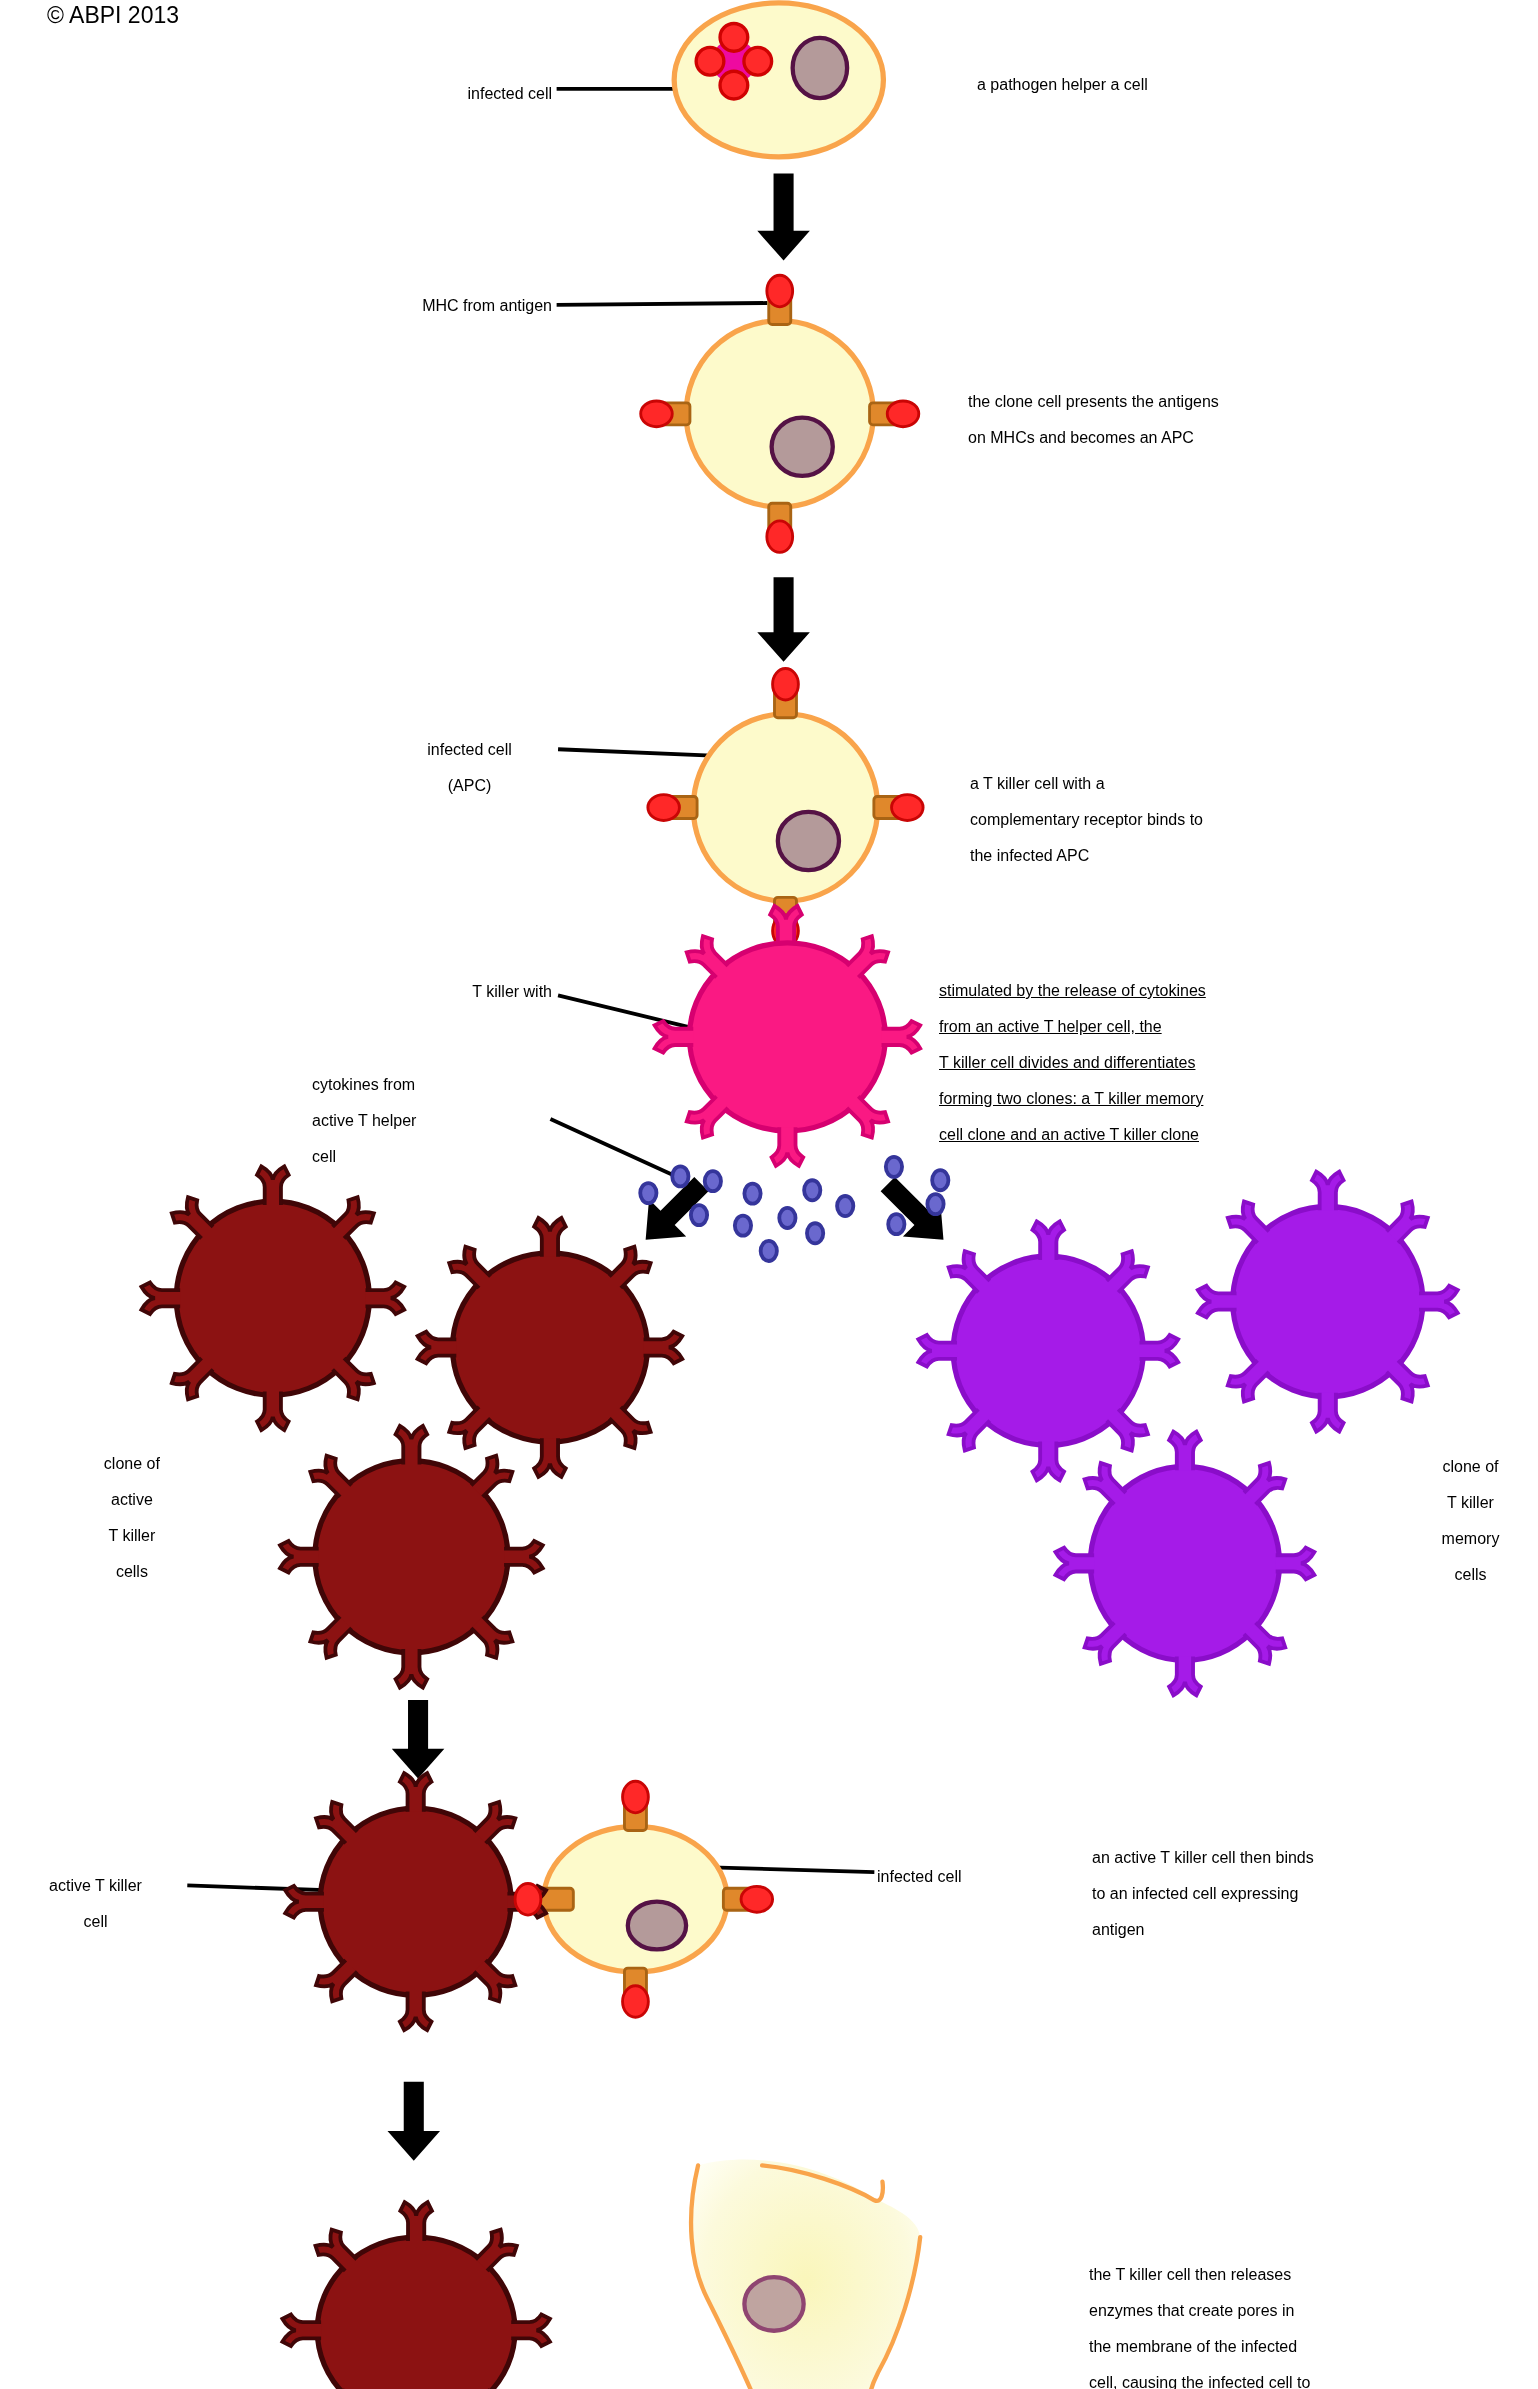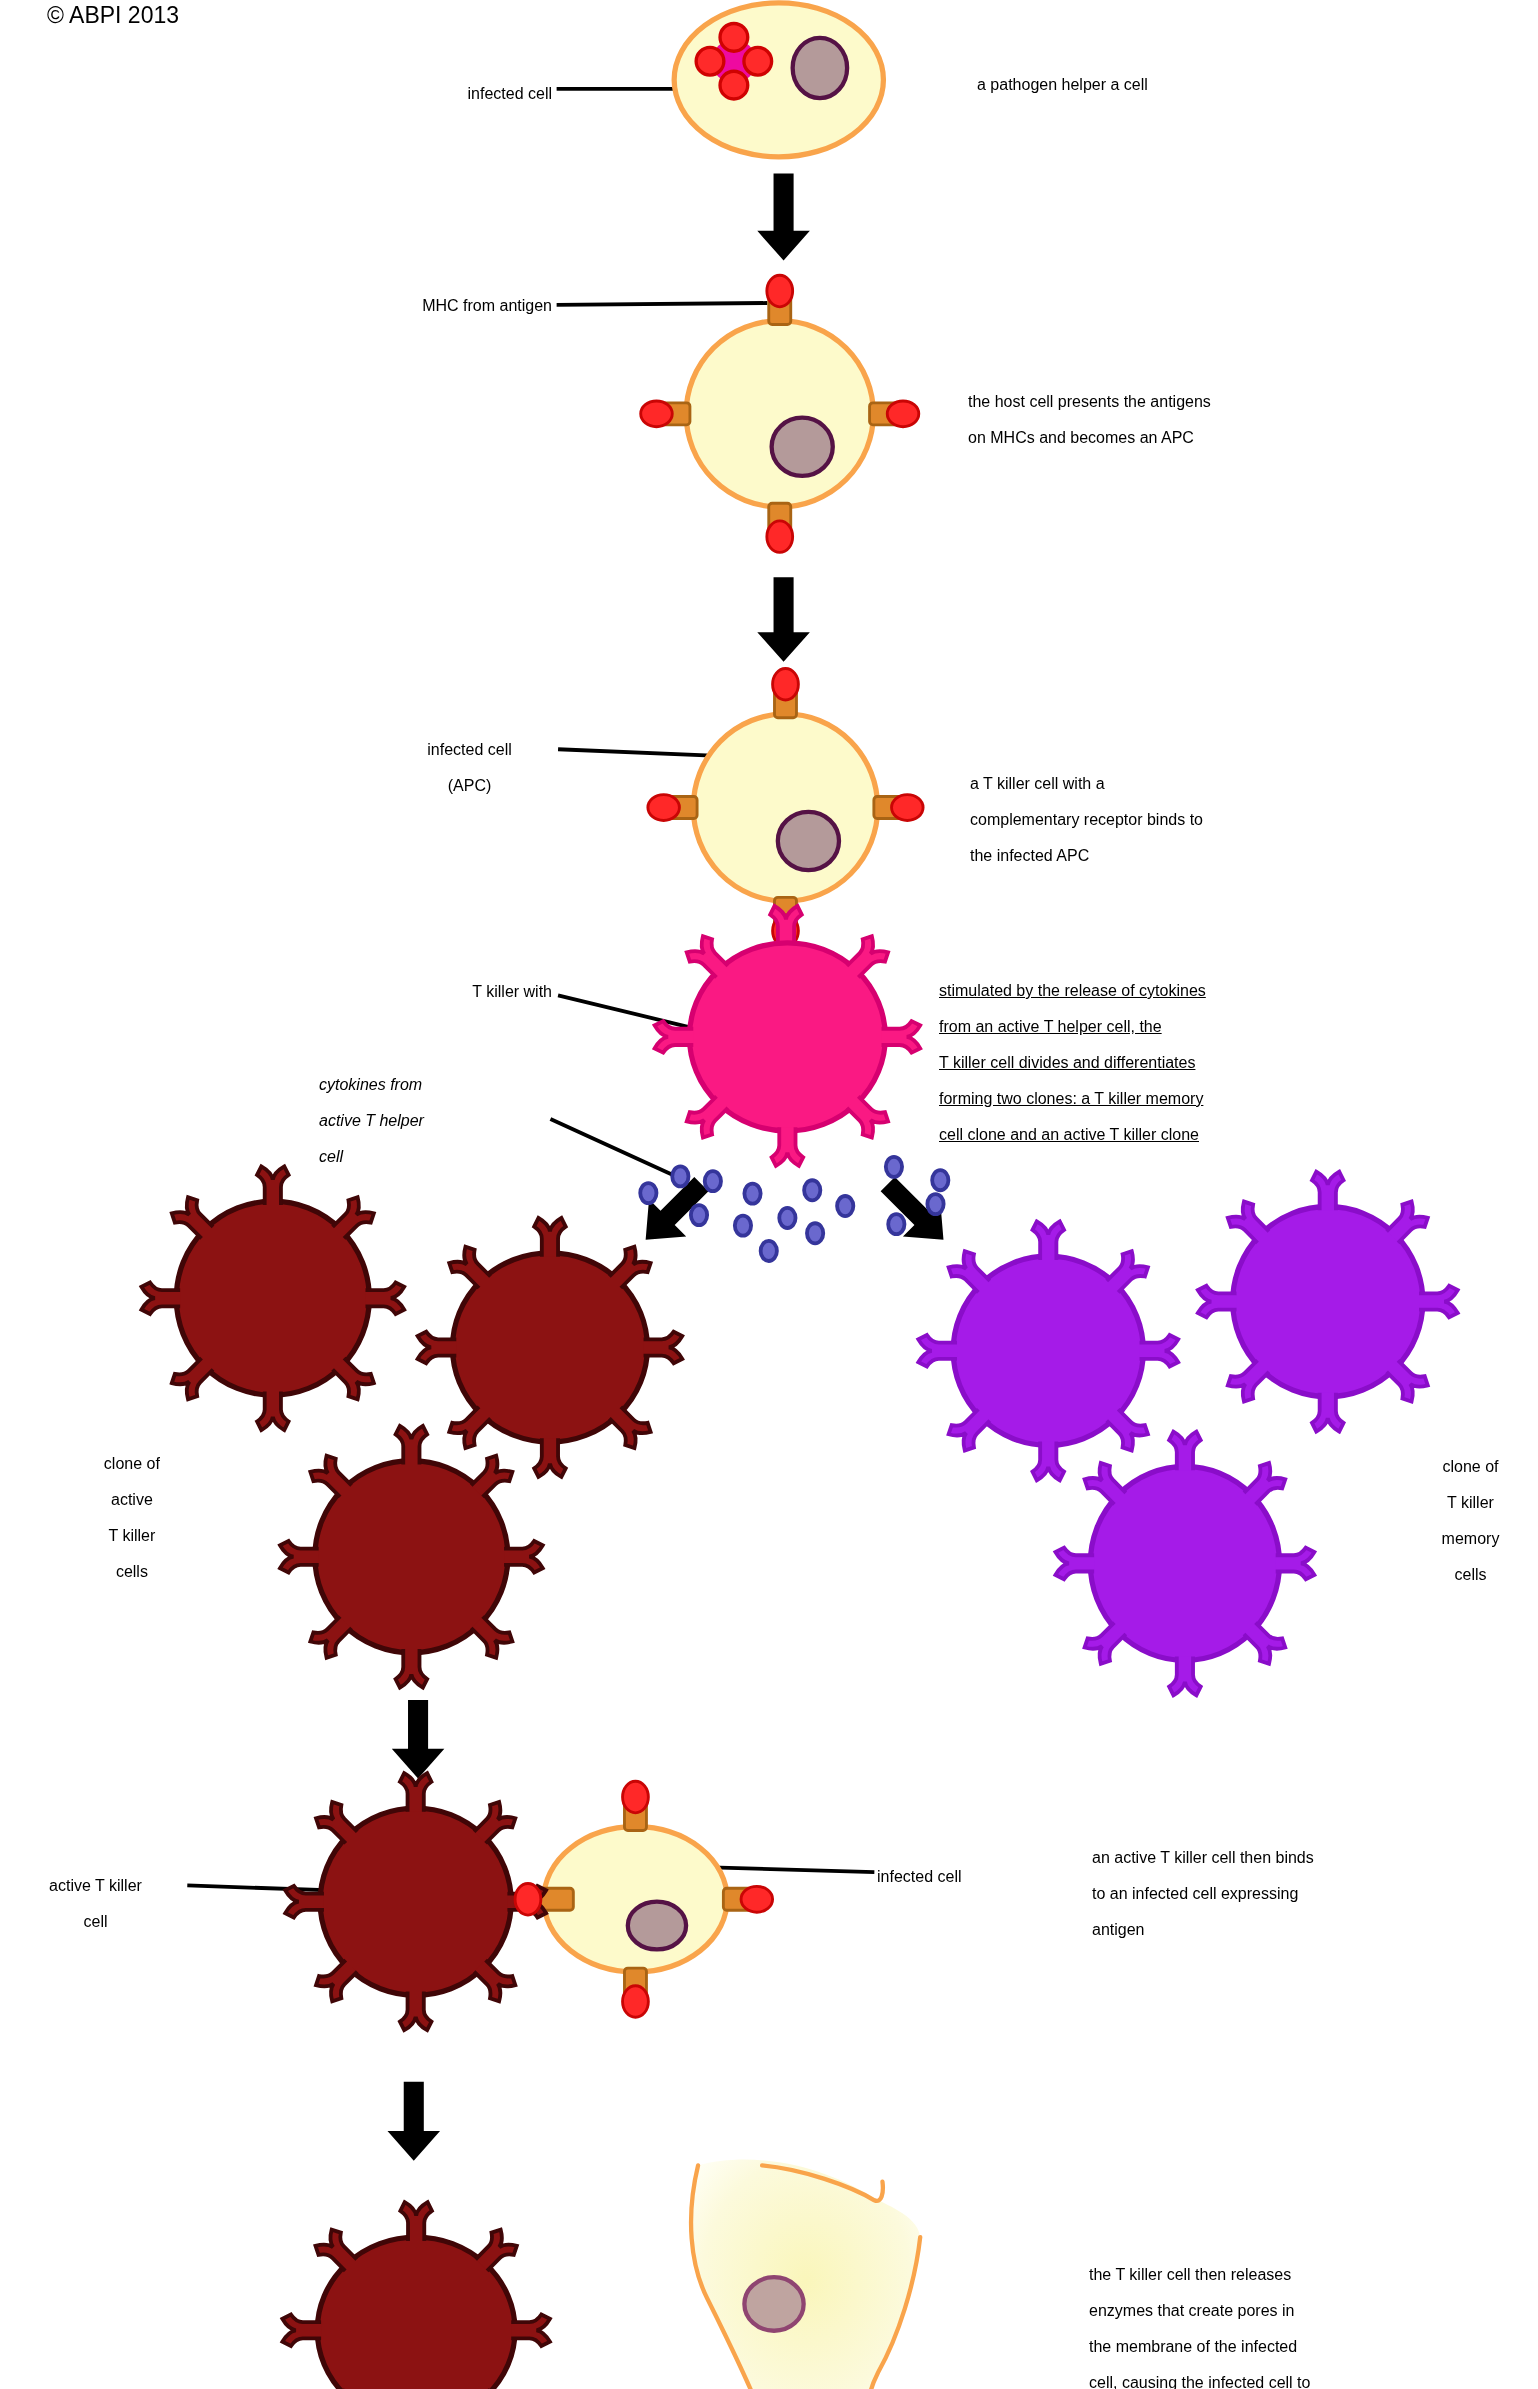--- a/index.html
+++ b/index.html
@@ -233,37 +233,37 @@
     </g>
   </g>
 </svg>
 
 <div class="copyright" style="left:15px;top:1.9px;">© ABPI 2013</div>
 
 <div class="txt r" style="right:986px;top:76px;">infected cell</div>
 <div class="txt" style="left:977px;top:67px;">a pathogen helper a cell</div>
 
 <div class="txt r" style="right:986px;top:288px;">MHC from antigen</div>
-<div class="txt" style="left:968px;top:384px;">the host cell presents the antigens
+<div class="txt" style="left:968px;top:384px;">the clone cell presents the antigens
 on MHCs and becomes an APC</div>
 
 <div class="txt c" style="left:326px;width:287px;top:732px;">infected cell
 (APC)</div>
 <div class="txt" style="left:970px;top:766px;">a T killer cell with a
 complementary receptor binds to
 the infected APC</div>
 
 <div class="txt r" style="right:986px;top:974px;">T killer with</div>
 <div class="txt" style="left:939px;top:973px;text-decoration:underline;">stimulated by the release of cytokines
 from an active T helper cell, the
 T killer cell divides and differentiates
 forming two clones: a T killer memory
 cell clone and an active T killer clone</div>
 
-<div class="txt" style="left:319px;top:1067px;font-style:italic;">cytokines from
+<div class="txt" style="left:312px;top:1067px;">cytokines from
 active T helper
 cell</div>
 
 <div class="txt c" style="left:12.4px;width:239px;top:1446px;">clone of
 active
 T killer
 cells</div>
 <div class="txt c" style="left:1351px;width:239px;top:1449px;">clone of
 T killer
 memory

